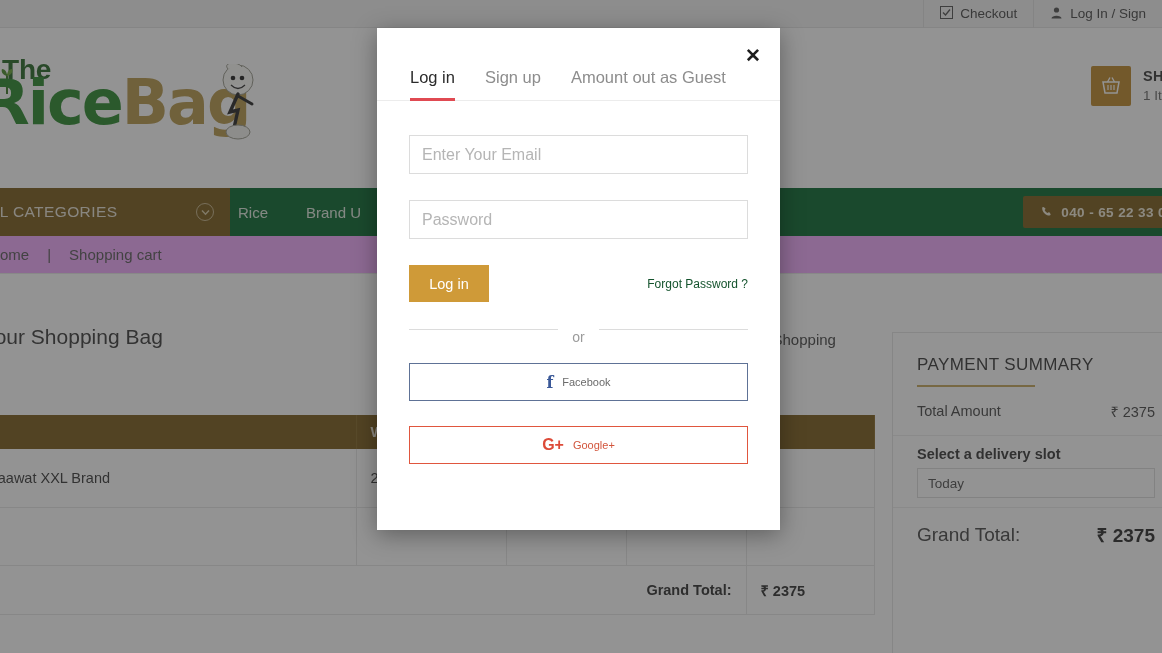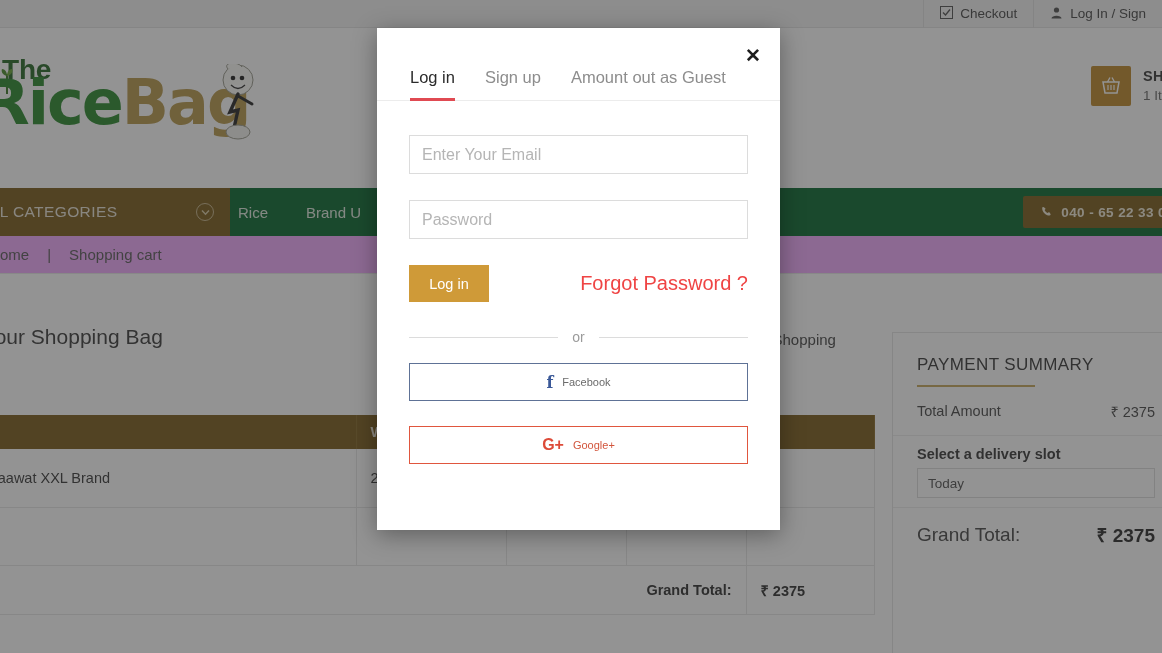--- a/index.html
+++ b/index.html
@@ -184,23 +184,23 @@
     font-family:"Liberation Sans", sans-serif; background:transparent;
   }
   .field input::placeholder { color:#b5b5b5; }
 
   .row-login { display:flex; align-items:center; justify-content:space-between; width:339px; }
   .btn-login {
     width:80px; height:37px; background:#cf9a38; border:0; color:#fff;
     font-size:14.5px; font-family:"Liberation Sans", sans-serif;
     cursor:pointer; display:flex; align-items:center; justify-content:center;
   }
-  .forgot { font-size:20px; color:#ef4444; cursor:pointer; white-space:nowrap; }
-
-  .or-sep { display:flex; align-items:center; width:339px; margin:27px 0 18px 0; }
+  .forgot { font-size:12px; color:#14532d; cursor:pointer; white-space:nowrap; }
+
+  .or-sep { display:flex; width:339px; margin:27px 0 18px 0; }
   .or-line { flex:1; height:1px; background:#dcdcdc; }
   .or-text { margin:0 14px; font-size:14px; color:#9b9b9b; }
 
   .social {
     width:339px; height:38px; border:1px solid #5e7296; background:#fff;
     display:flex; align-items:center; justify-content:center; gap:9px;
     margin-bottom:25px; cursor:pointer;
   }
   .social.google { border-color:#e0563e; }
   .social-label { font-size:11px; color:#6b6b6b; }

